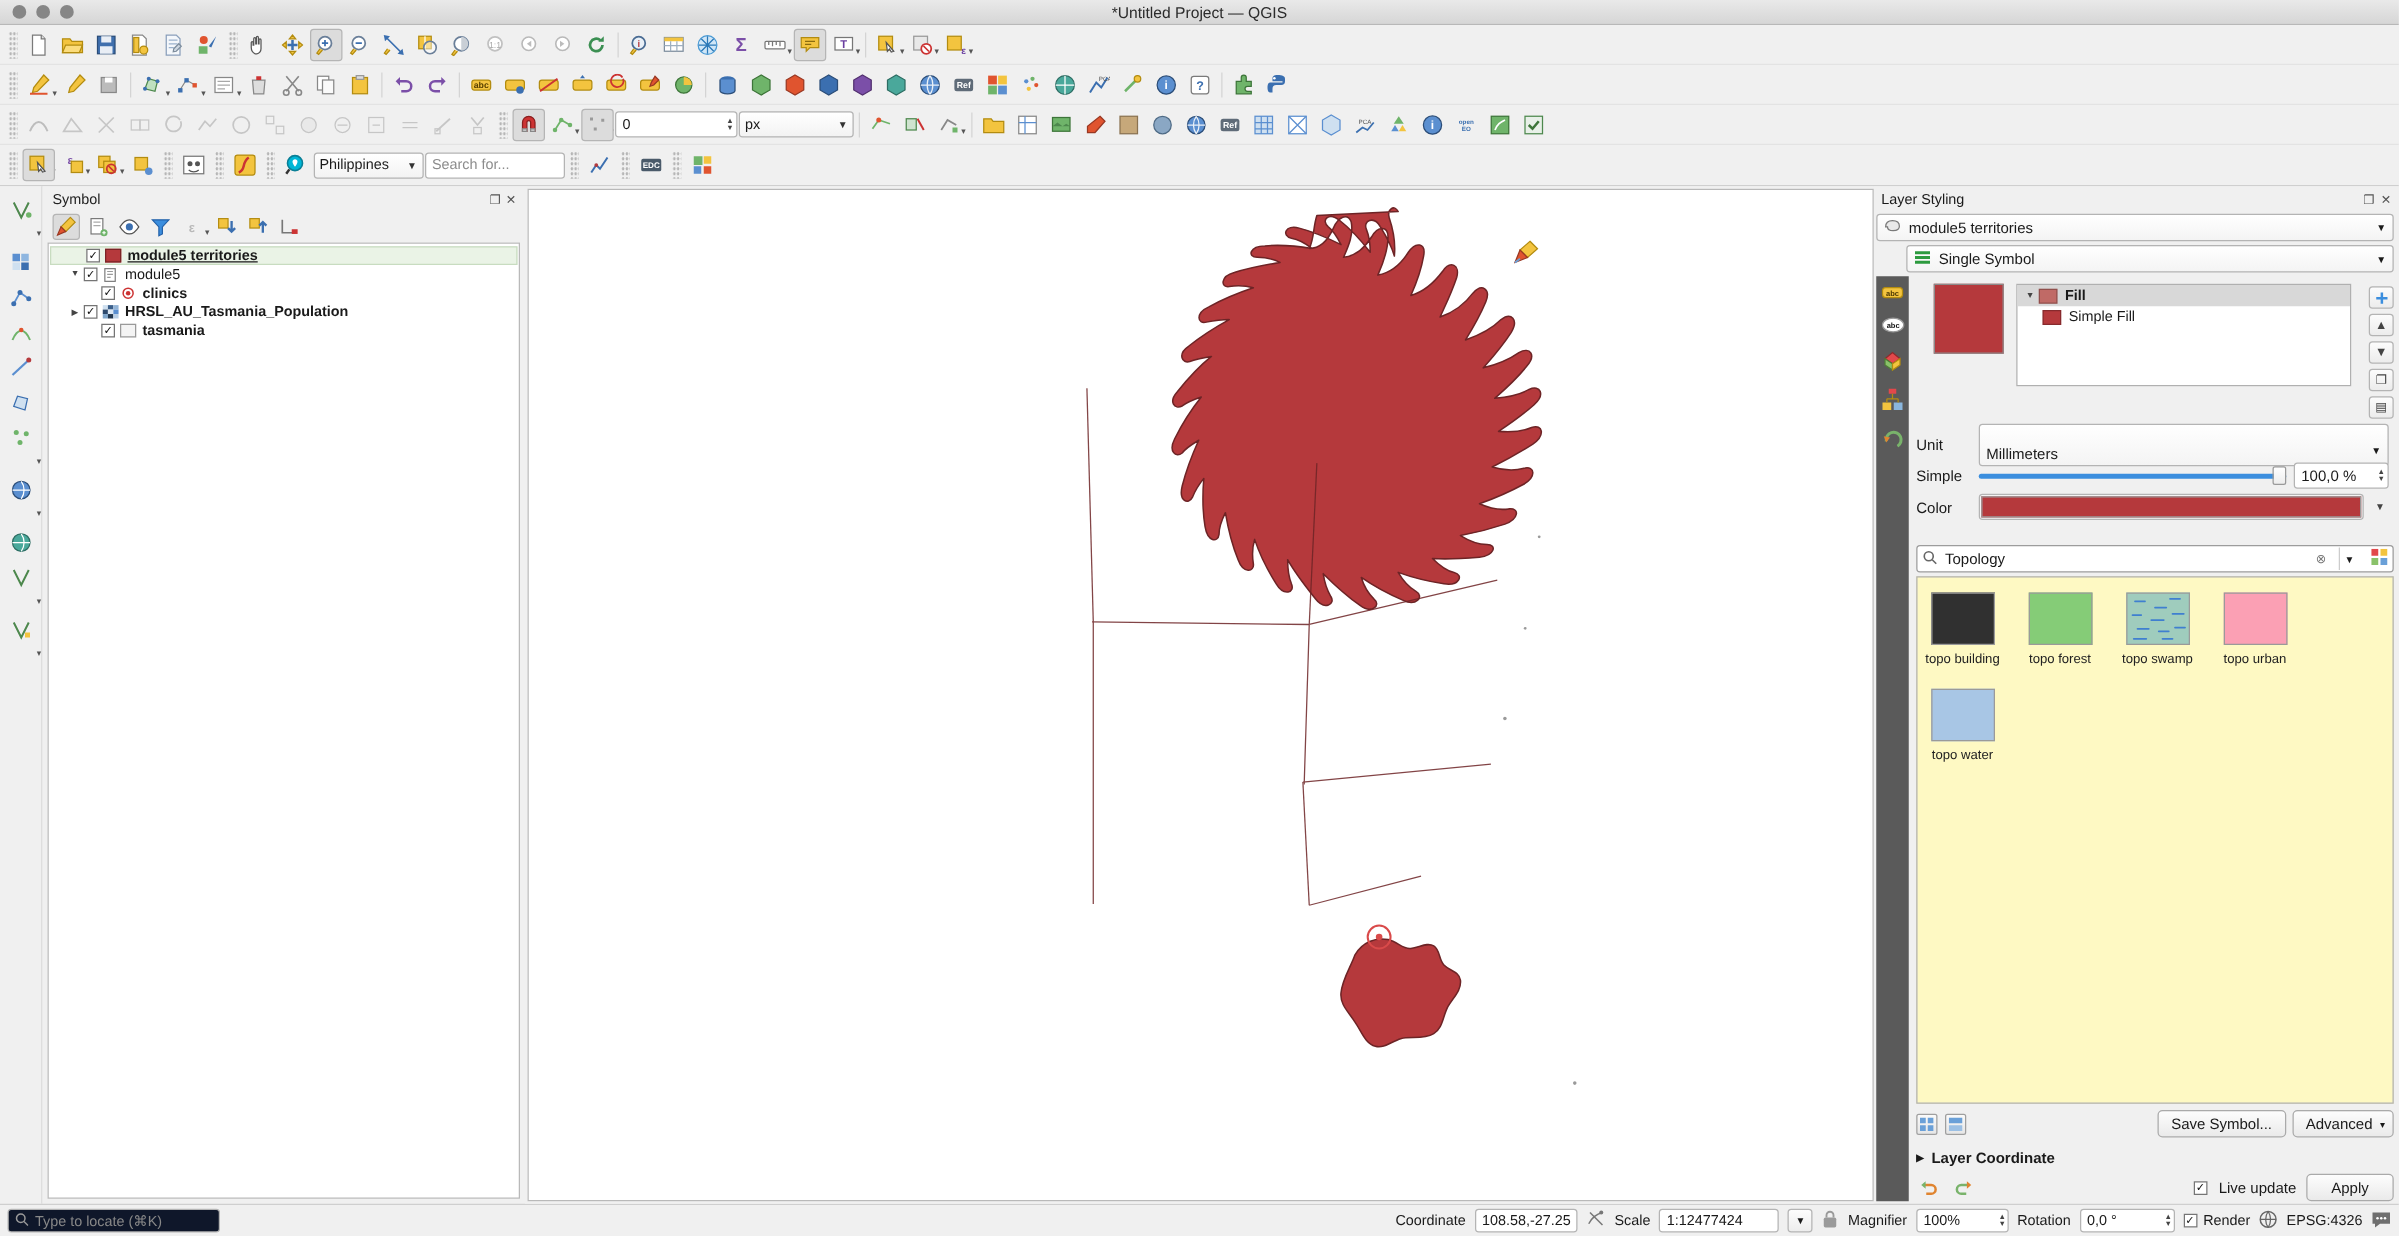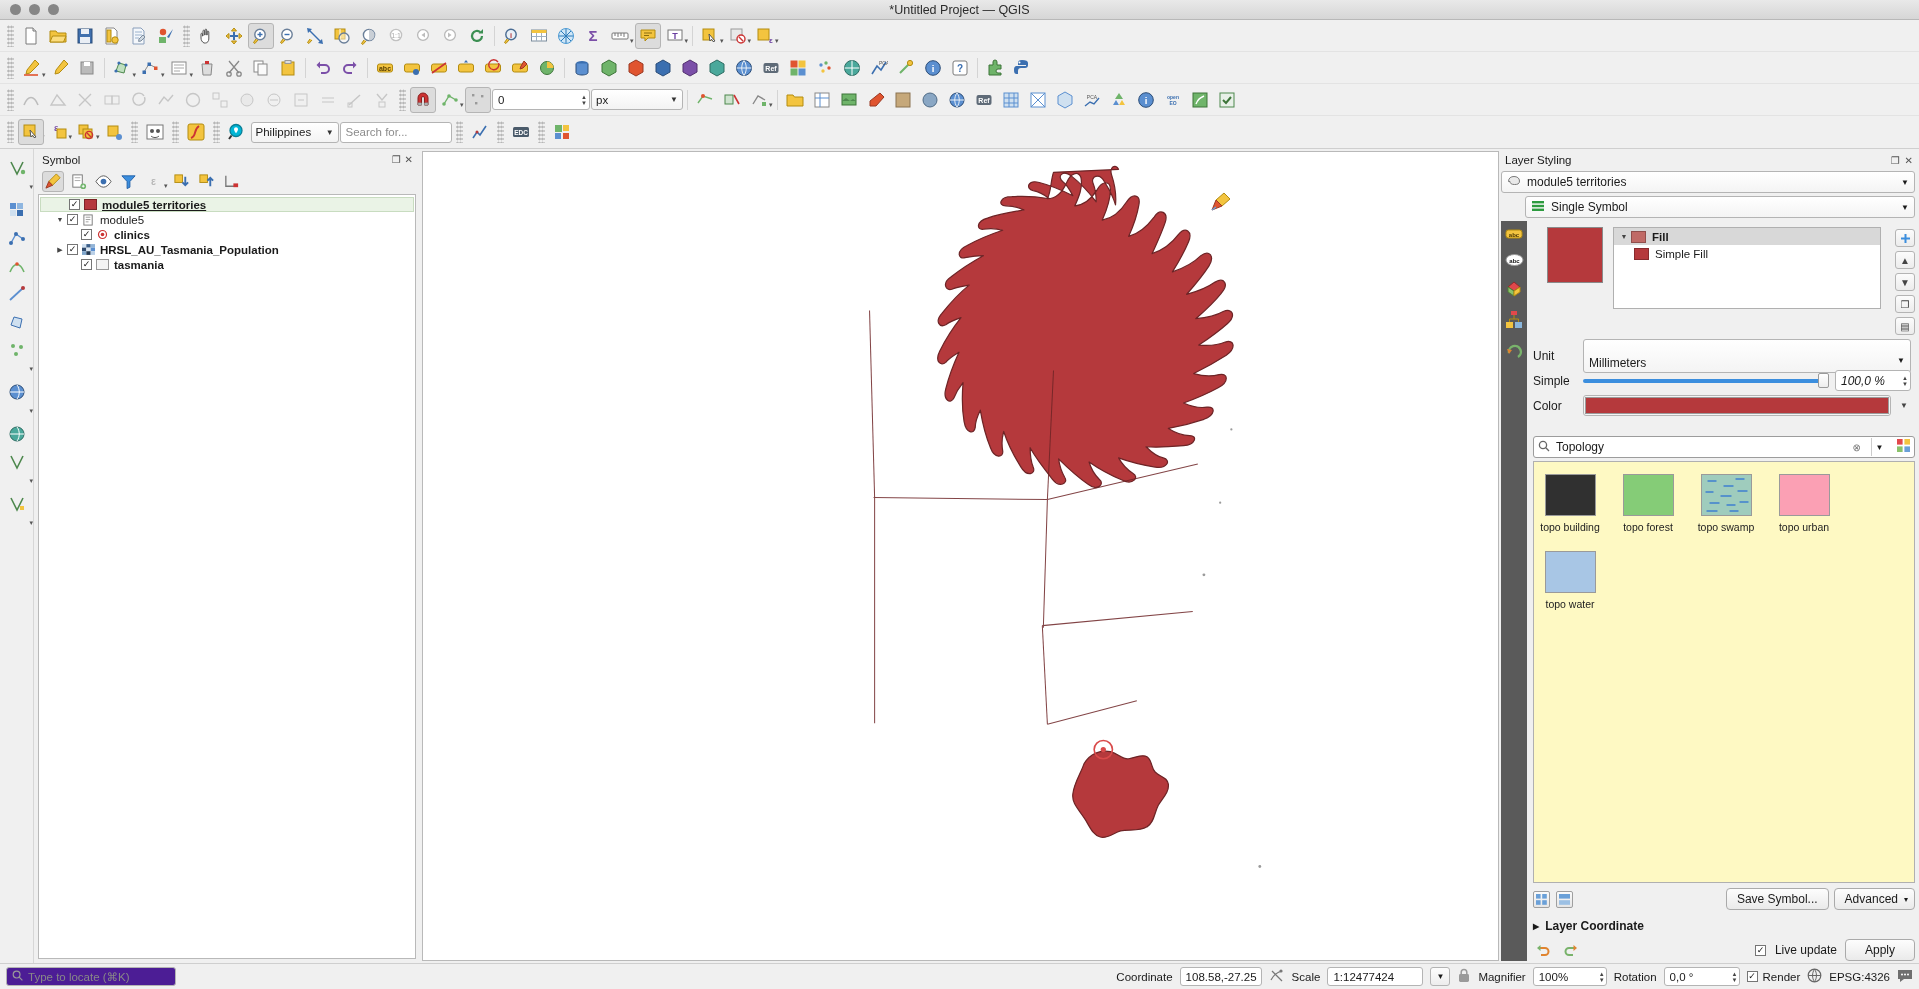--- a/index.html
+++ b/index.html
@@ -175,21 +175,21 @@
   }
   .pfield .arw { margin-left:auto; font-size:8px; }
   .slider { flex:1 1 auto; position:relative; height:21px; display:flex; align-items:center; }
   .slider .track { width:100%; height:4px; background:#3b8ede; border-radius:2px; }
   .slider .knob {
     position:absolute; right:0; top:3px; width:11px; height:15px;
     background:linear-gradient(#fff,#ededed); border:1px solid #9a9a9a; border-radius:2px;
   }
   .opval {
     width:76px; flex:0 0 76px; height:21px; border:1px solid #b4b4b4; border-radius:3px;
-    background:#fff; display:flex; align-items:center; padding:0 2px 0 5px; font-size:12px;font-style:italic;
+    background:#fff; display:flex; align-items:center; padding:0 2px 0 5px; font-size:12px;
   }
   .colorbar { flex:1 1 auto; height:17px; border:1px solid #9b9b9b; }
   .colorbar-wrap {
     flex:1 1 auto; height:21px; border:1px solid #b4b4b4; border-radius:3px;
     background:#f4f4f4; display:flex; align-items:center; padding:1px;
   }
   .tiny-arw { width:14px; flex:0 0 14px; text-align:center; font-size:8px; color:#444; }
 
   
   .lib { margin-top:16px; display:flex; flex-direction:column; flex:1 1 auto; min-height:0; }
@@ -226,21 +226,21 @@
   
   .statusbar {
     flex:0 0 26px; height:26px; background:#f0f0f0; border-top:1px solid #cfcfcf;
     display:flex; align-items:center; padding:0 6px; gap:7px; font-size:11.5px;
   }
   .sb-input {
     height:19px; border:1px solid #b4b4b4; border-radius:3px; background:#fff;
     display:flex; align-items:center; padding:0 5px; font-size:11.5px;
   }
   .sb-locate {
-    width:170px; height:19px; border:1px solid #b4b4b4; border-radius:3px; background:#4c1d95;
+    width:170px; height:19px; border:1px solid #b4b4b4; border-radius:3px; background:#0f172a;
     display:flex; align-items:center; gap:5px; padding:0 5px; color:#888;
   }
   .sb-spin {
     height:19px; border:1px solid #b4b4b4; border-radius:3px; background:#fff;
     display:flex; align-items:center; padding:0 1px 0 5px; gap:6px;
   }
   .cbx-sm {
     width:11px; height:11px; border:1px solid #757575; background:#fff;
     display:flex; align-items:center; justify-content:center; font-size:9px; line-height:9px;
   }

